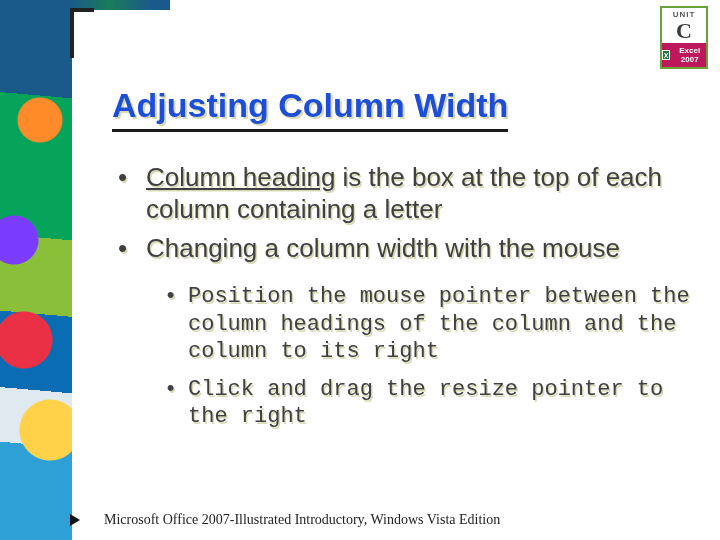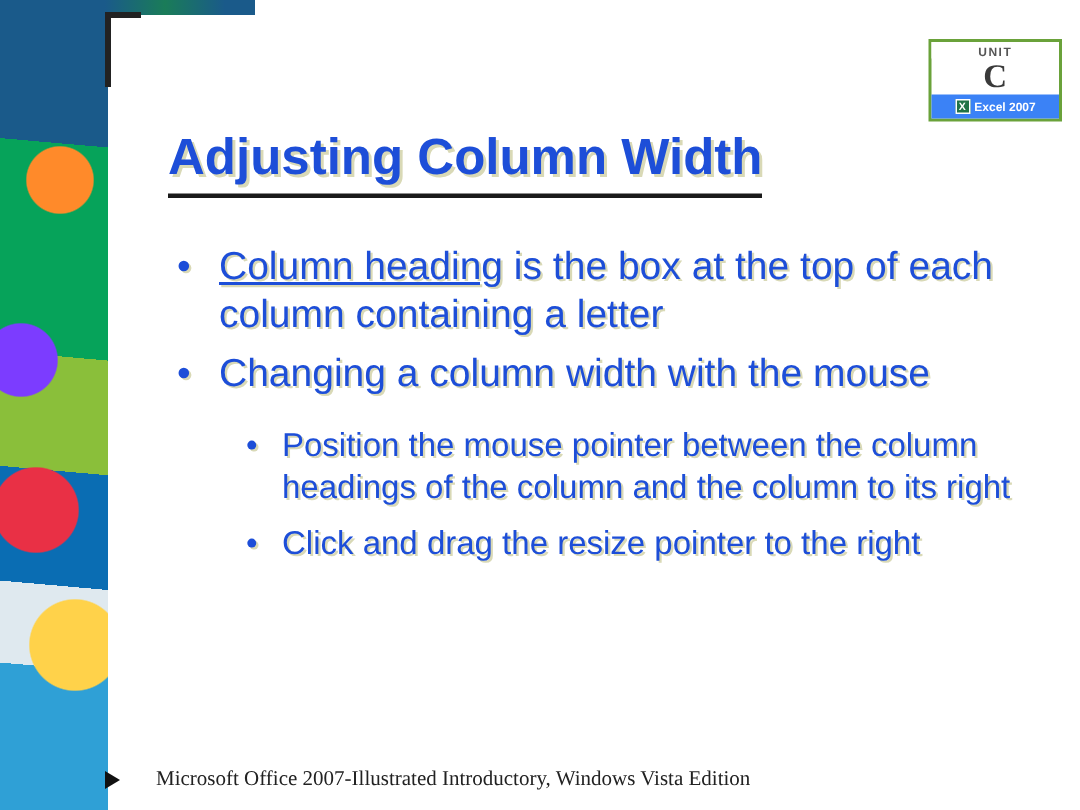--- a/index.html
+++ b/index.html
@@ -35,22 +35,22 @@
     background: #222;
   }
   .corner-tick {
     position: absolute;
     left: 70px; top: 8px;
     width: 24px; height: 4px;
     background: #222;
   }
   .unit-badge {
     position: absolute;
-    right: 12px; top: 26px;
-    width: 89px;
+    right: 12px; top: 6px;
+    width: 48px;
     border: 2px solid #6aa23a;
     background: #fff;
     font-size: 9px;
     text-align: center;
   }
   .unit-badge .unit-row {
     background: #fff;
     padding: 2px 0 0 0;
     font-weight: bold;
     color: #555;
@@ -58,21 +58,21 @@
     letter-spacing: 1px;
   }
   .unit-badge .letter-row {
     font-family: Georgia, 'Times New Roman', serif;
     font-size: 22px;
     font-weight: bold;
     color: #3a3a3a;
     line-height: 24px;
   }
   .unit-badge .prod-row {
-    background: #3b82f6;
+    background: #be185d;
     color: #fff;
     font-weight: bold;
     font-size: 8px;
     padding: 3px 0;
     display: flex;
     align-items: center;
     justify-content: center;
     gap: 3px;
   }
   .prod-row .xicon {
@@ -92,21 +92,21 @@
     font-weight: bold;
     color: #1d4ed8;
     text-shadow: 2px 2px 0 #d9d9b6;
     border-bottom: 3px solid #1a1a1a;
     padding-bottom: 4px;
   }
   .content {
     position: absolute;
     left: 112px; top: 162px;
     width: 580px;
-    color: #1d4ed8;
+    color: #404040;
   }
   .b1 {
     font-size: 26px;
     line-height: 1.22;
     margin-bottom: 8px;
     padding-left: 34px;
     position: relative;
     text-shadow: 1.5px 1.5px 0 #d9d9b6;
   }
   .b1::before {
@@ -114,20 +114,21 @@
     position: absolute;
     left: 6px; top: 0;
     font-size: 26px;
   }
   .underline {
     text-decoration: underline;
   }
   .sub {
     margin-left: 50px;
     margin-top: 18px;
+    font-family: Liberation Mono, monospace;
   }
   .b2 {
     font-size: 22px;
     line-height: 1.25;
     margin-bottom: 10px;
     padding-left: 26px;
     position: relative;
     text-shadow: 1.5px 1.5px 0 #d9d9b6;
   }
   .b2::before {

